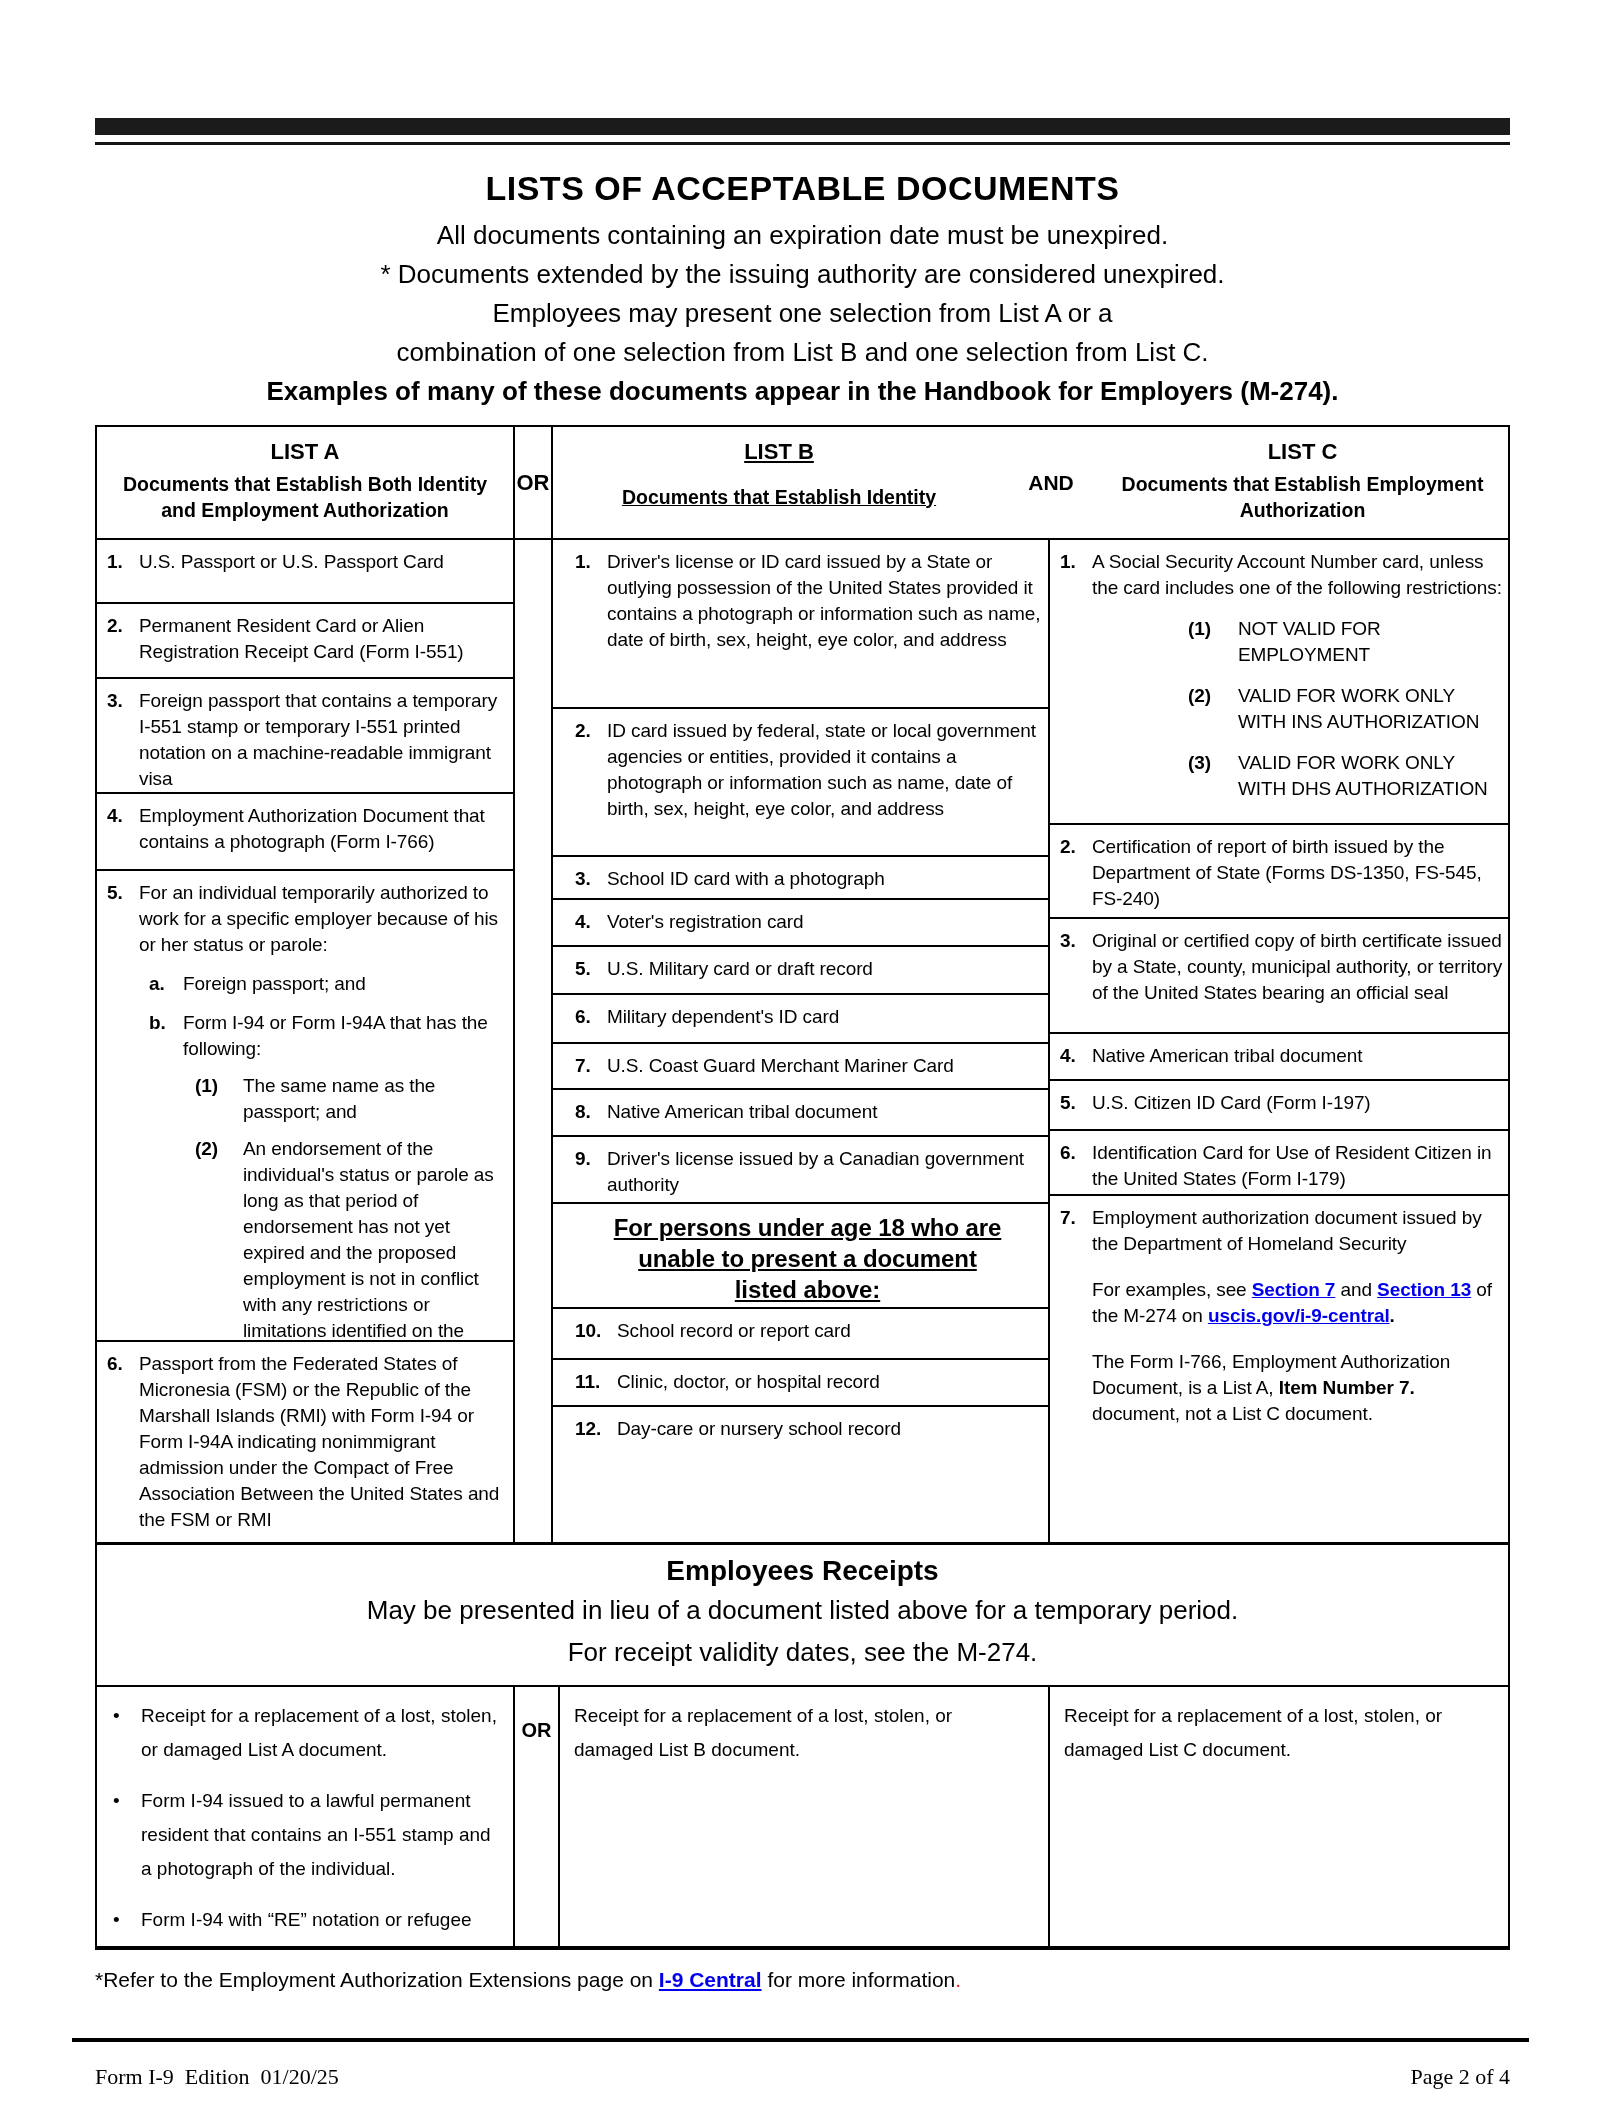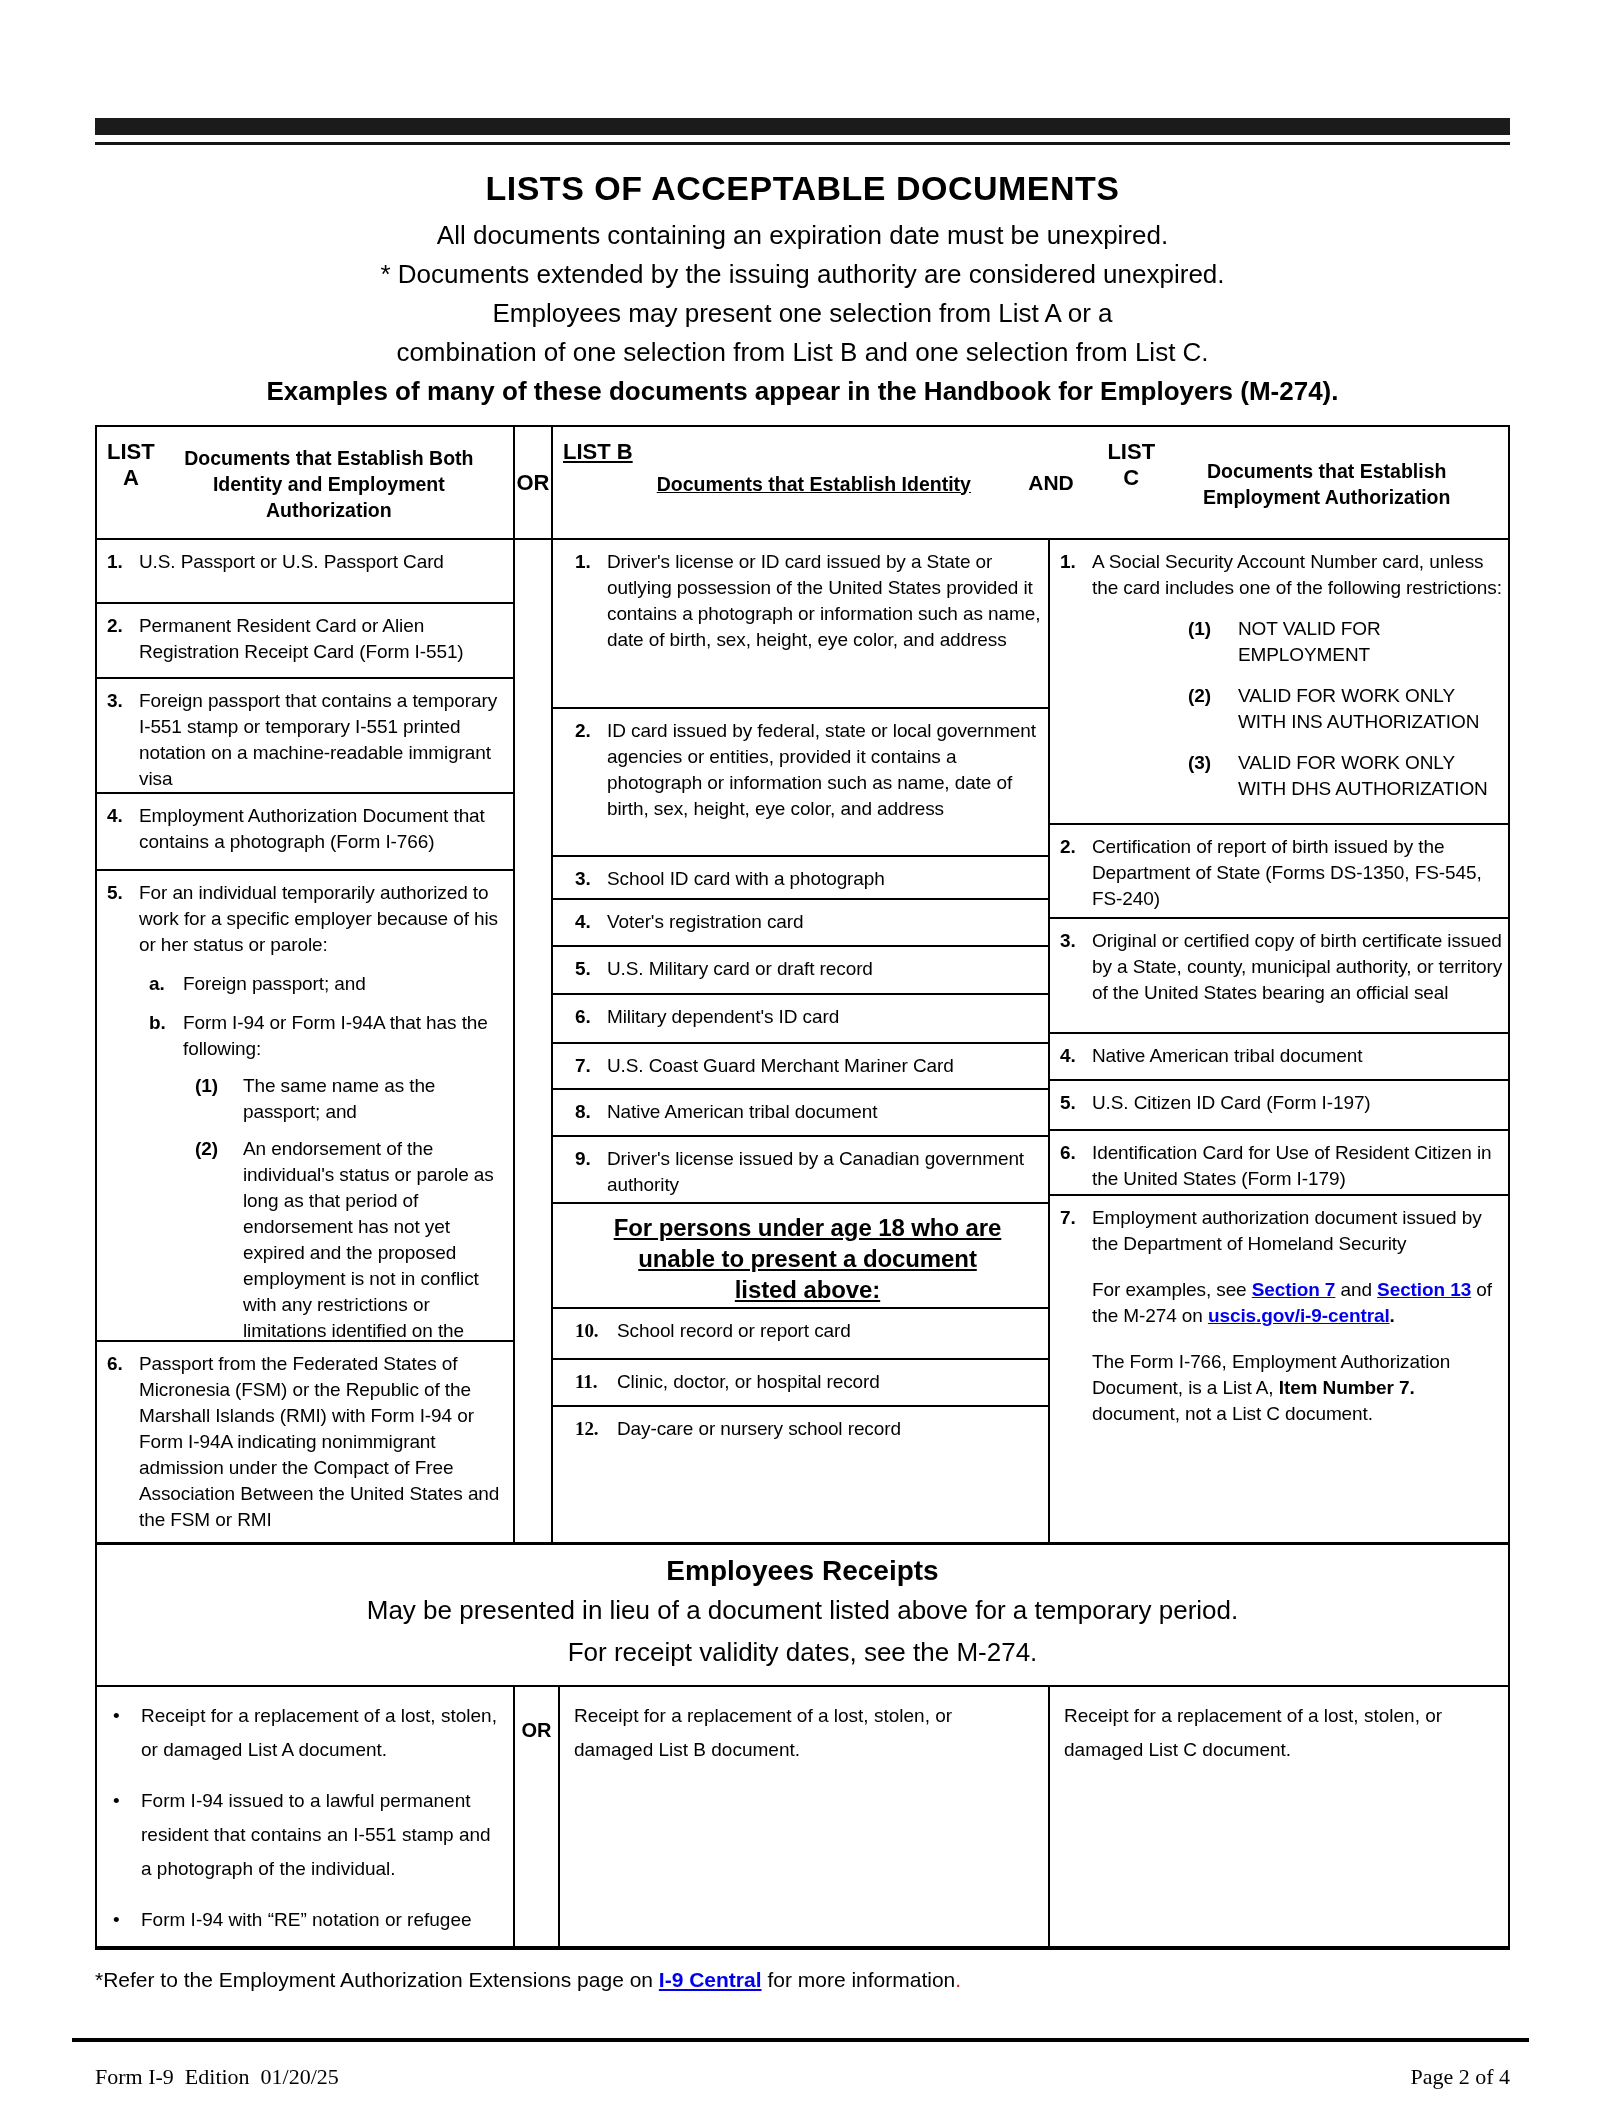--- a/index.html
+++ b/index.html
@@ -9,42 +9,42 @@
   .bar-thick{height:17px;background:#1b1b1b;margin-top:118px;}
   .bar-thin{height:3px;background:#141414;margin-top:7px;}
   .title{font-size:34px;font-weight:bold;text-align:center;margin-top:24px;letter-spacing:.5px;}
   .subline{text-align:center;font-size:26px;line-height:39px;}
   .subwrap{margin-top:8px;}
   .subline.bold{font-weight:bold;}
   
   .tablewrap{margin-top:14px;border:2px solid #000;border-bottom-width:4px;box-sizing:border-box;}
   .thead{display:flex;height:113px;border-bottom:2px solid #000;box-sizing:border-box;
          text-align:center;font-weight:bold;}
-  .th-col{display:flex;flex-direction:row;box-sizing:border-box;padding:12px 10px 10px;justify-content:flex-end;}
+  .th-col{display:flex;flex-direction:column;box-sizing:border-box;padding:12px 10px 10px;justify-content:flex-end;}
   .th-a{width:416px;}
   .th-title{font-size:22px;}
   .th-sub{font-size:19.5px;line-height:26px;margin:auto;}
   .th-or{width:40px;border-left:2px solid #000;border-right:2px solid #000;box-sizing:border-box;
          display:flex;align-items:center;justify-content:center;font-size:22px;}
   .th-bc{flex:1;display:flex;}
   .th-b{width:452px;text-decoration:underline;}
   .th-and{width:92px;display:flex;align-items:center;justify-content:center;font-size:21px;}
   .th-c{flex:1;}
   .tbody{display:flex;height:1002px;overflow:hidden;}
   .col{display:flex;flex-direction:column;box-sizing:border-box;overflow:hidden;}
   .col-a{width:416px;}
   .col-or{width:40px;border-left:2px solid #000;border-right:2px solid #000;box-sizing:border-box;}
   .col-b{width:495px;}
   .col-c{flex:1;border-left:2px solid #000;}
   .cell{display:flex;align-items:flex-start;padding:9px 2px 0 10px;border-bottom:2px solid #000;
         box-sizing:border-box;overflow:hidden;font-size:19px;line-height:26px;letter-spacing:-0.1px;}
   .cell.last{border-bottom:none;flex:1;}
   .col-b .cell{padding-left:22px;}
   .num{flex:0 0 32px;font-weight:bold;}
-  .num.wide{flex-basis:42px;font-family:Liberation Serif, serif;}
+  .num.wide{flex-basis:42px;}
   .txt{flex:1;}
   .sub{display:flex;margin:13px 0 0 10px;}
   .snum{flex:0 0 34px;font-weight:bold;}
   .subsub{display:flex;margin:11px 0 0 56px;}
   .ssnum{flex:0 0 48px;font-weight:bold;}
   .csub{display:flex;margin:15px 0 0 96px;}
   .csnum{flex:0 0 50px;font-weight:bold;}
   .under18{justify-content:center;text-align:center;font-weight:bold;font-size:24px;
            line-height:31px;padding:6px 8px 0;display:flex;flex-direction:column;align-items:center;text-decoration:underline;}
   .note{margin-top:20px;}

